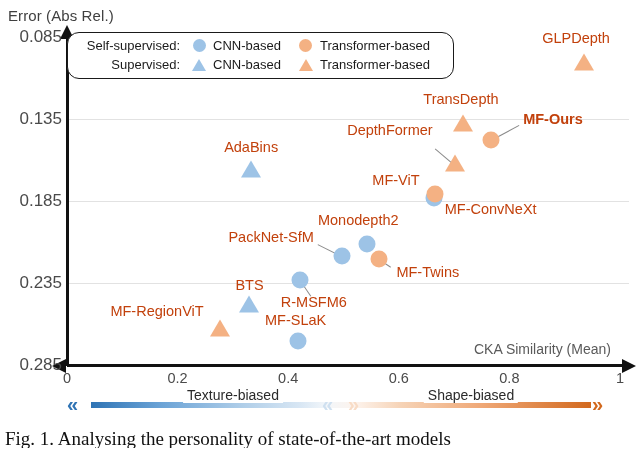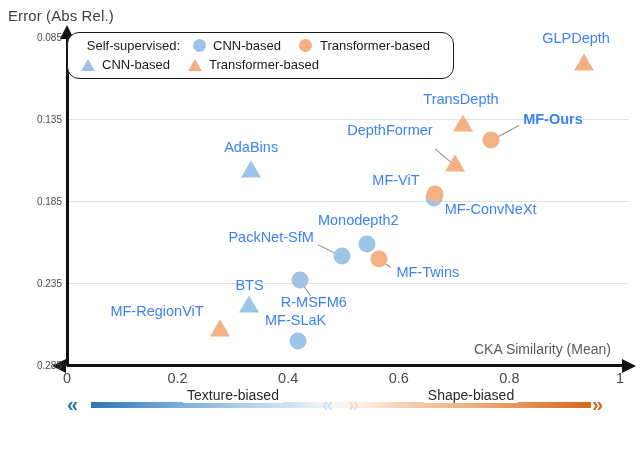--- a/index.html
+++ b/index.html
@@ -35,21 +35,21 @@
     border-top:7px solid transparent;border-bottom:7px solid transparent;
     border-left:14px solid #111;
   }
   .xarrow-l{
     position:absolute;left:52px;top:358.5px;width:0;height:0;
     border-top:7px solid transparent;border-bottom:7px solid transparent;
     border-right:14px solid #111;
   }
 
   .ytick{
-    position:absolute;right:0;font-size:10px;color:#4a4a4a;
+    position:absolute;right:0;font-size:17px;color:#4a4a4a;
     text-align:right;white-space:nowrap;transform:translateY(-50%);
   }
   .ytickwrap{position:absolute;left:0px;width:62px;top:0;height:0;}
   .xtick{
     position:absolute;top:370px;font-size:14.5px;color:#4a4a4a;
     transform:translateX(-50%);white-space:nowrap;
   }
 
   
   .legend{
@@ -67,21 +67,21 @@
 
   
   .marker{position:absolute;transform:translate(-50%,-50%);z-index:4;}
   .mk-circle{width:17px;height:17px;border-radius:50%;}
   .mk-tri{
     width:0;height:0;
     border-left:10px solid transparent;border-right:10px solid transparent;
   }
 
   .plabel{
-    position:absolute;font-size:14.5px;color:#3b82f6;white-space:nowrap;z-index:5;
+    position:absolute;font-size:14.5px;color:#c2410c;white-space:nowrap;z-index:5;
   }
   .leader{position:absolute;background:#8a8a8a;height:1.2px;transform-origin:0 50%;z-index:3;}
 
   
   .biasbar{position:absolute;left:67px;top:398px;width:553px;height:13px;}
   .bargrad{
     position:absolute;left:24px;top:4px;width:500px;height:5.5px;
     background:linear-gradient(to right,
       #2f74b5 0%, #6ba3d6 14%, #aecde8 30%, #d9e7f4 42%,
       #f2f6fa 47%, #fdf3ec 53%, #f6d3b6 62%, #efa877 78%, #d2691e 100%);
@@ -191,20 +191,21 @@
       <span class="legmark">
         <span class="dot" style="width:13px;height:13px;background:#9DC3E6;"></span>
       </span>
       <span class="legtext">CNN-based</span>
       <span class="legmark">
         <span class="dot" style="width:13px;height:13px;background:#F4B183;"></span>
       </span>
       <span class="legtext">Transformer-based</span>
     </div>
     <div class="legrow">
+      <span class="legtitle">Supervised:</span>
       <span class="legmark">
         <span class="tri" style="border-left:7px solid transparent;border-right:7px solid transparent;border-bottom:12px solid #9DC3E6;"></span>
       </span>
       <span class="legtext">CNN-based</span>
       <span class="legmark">
         <span class="tri" style="border-left:7px solid transparent;border-right:7px solid transparent;border-bottom:12px solid #F4B183;"></span>
       </span>
       <span class="legtext">Transformer-based</span>
     </div>
   </div>
@@ -212,13 +213,14 @@
   <div class="biasbar">
     <div class="bargrad"></div>
     <div class="chev" style="left:0px;color:#2F74B5;">«</div>
     <div class="chev" style="left:255px;color:#cfe0f0;">«</div>
     <div class="chev" style="left:281px;color:#f8dcc6;">»</div>
     <div class="chev" style="left:525px;color:#D2691E;">»</div>
     <div class="biastext" style="left:404px;">Shape-biased</div>
     <div class="biastext" style="left:166px;">Texture-biased</div>
   </div>
 
+  <div class="caption">Fig. 1. Analysing the personality of state-of-the-art models</div>
 </div>
 
 </body></html>

